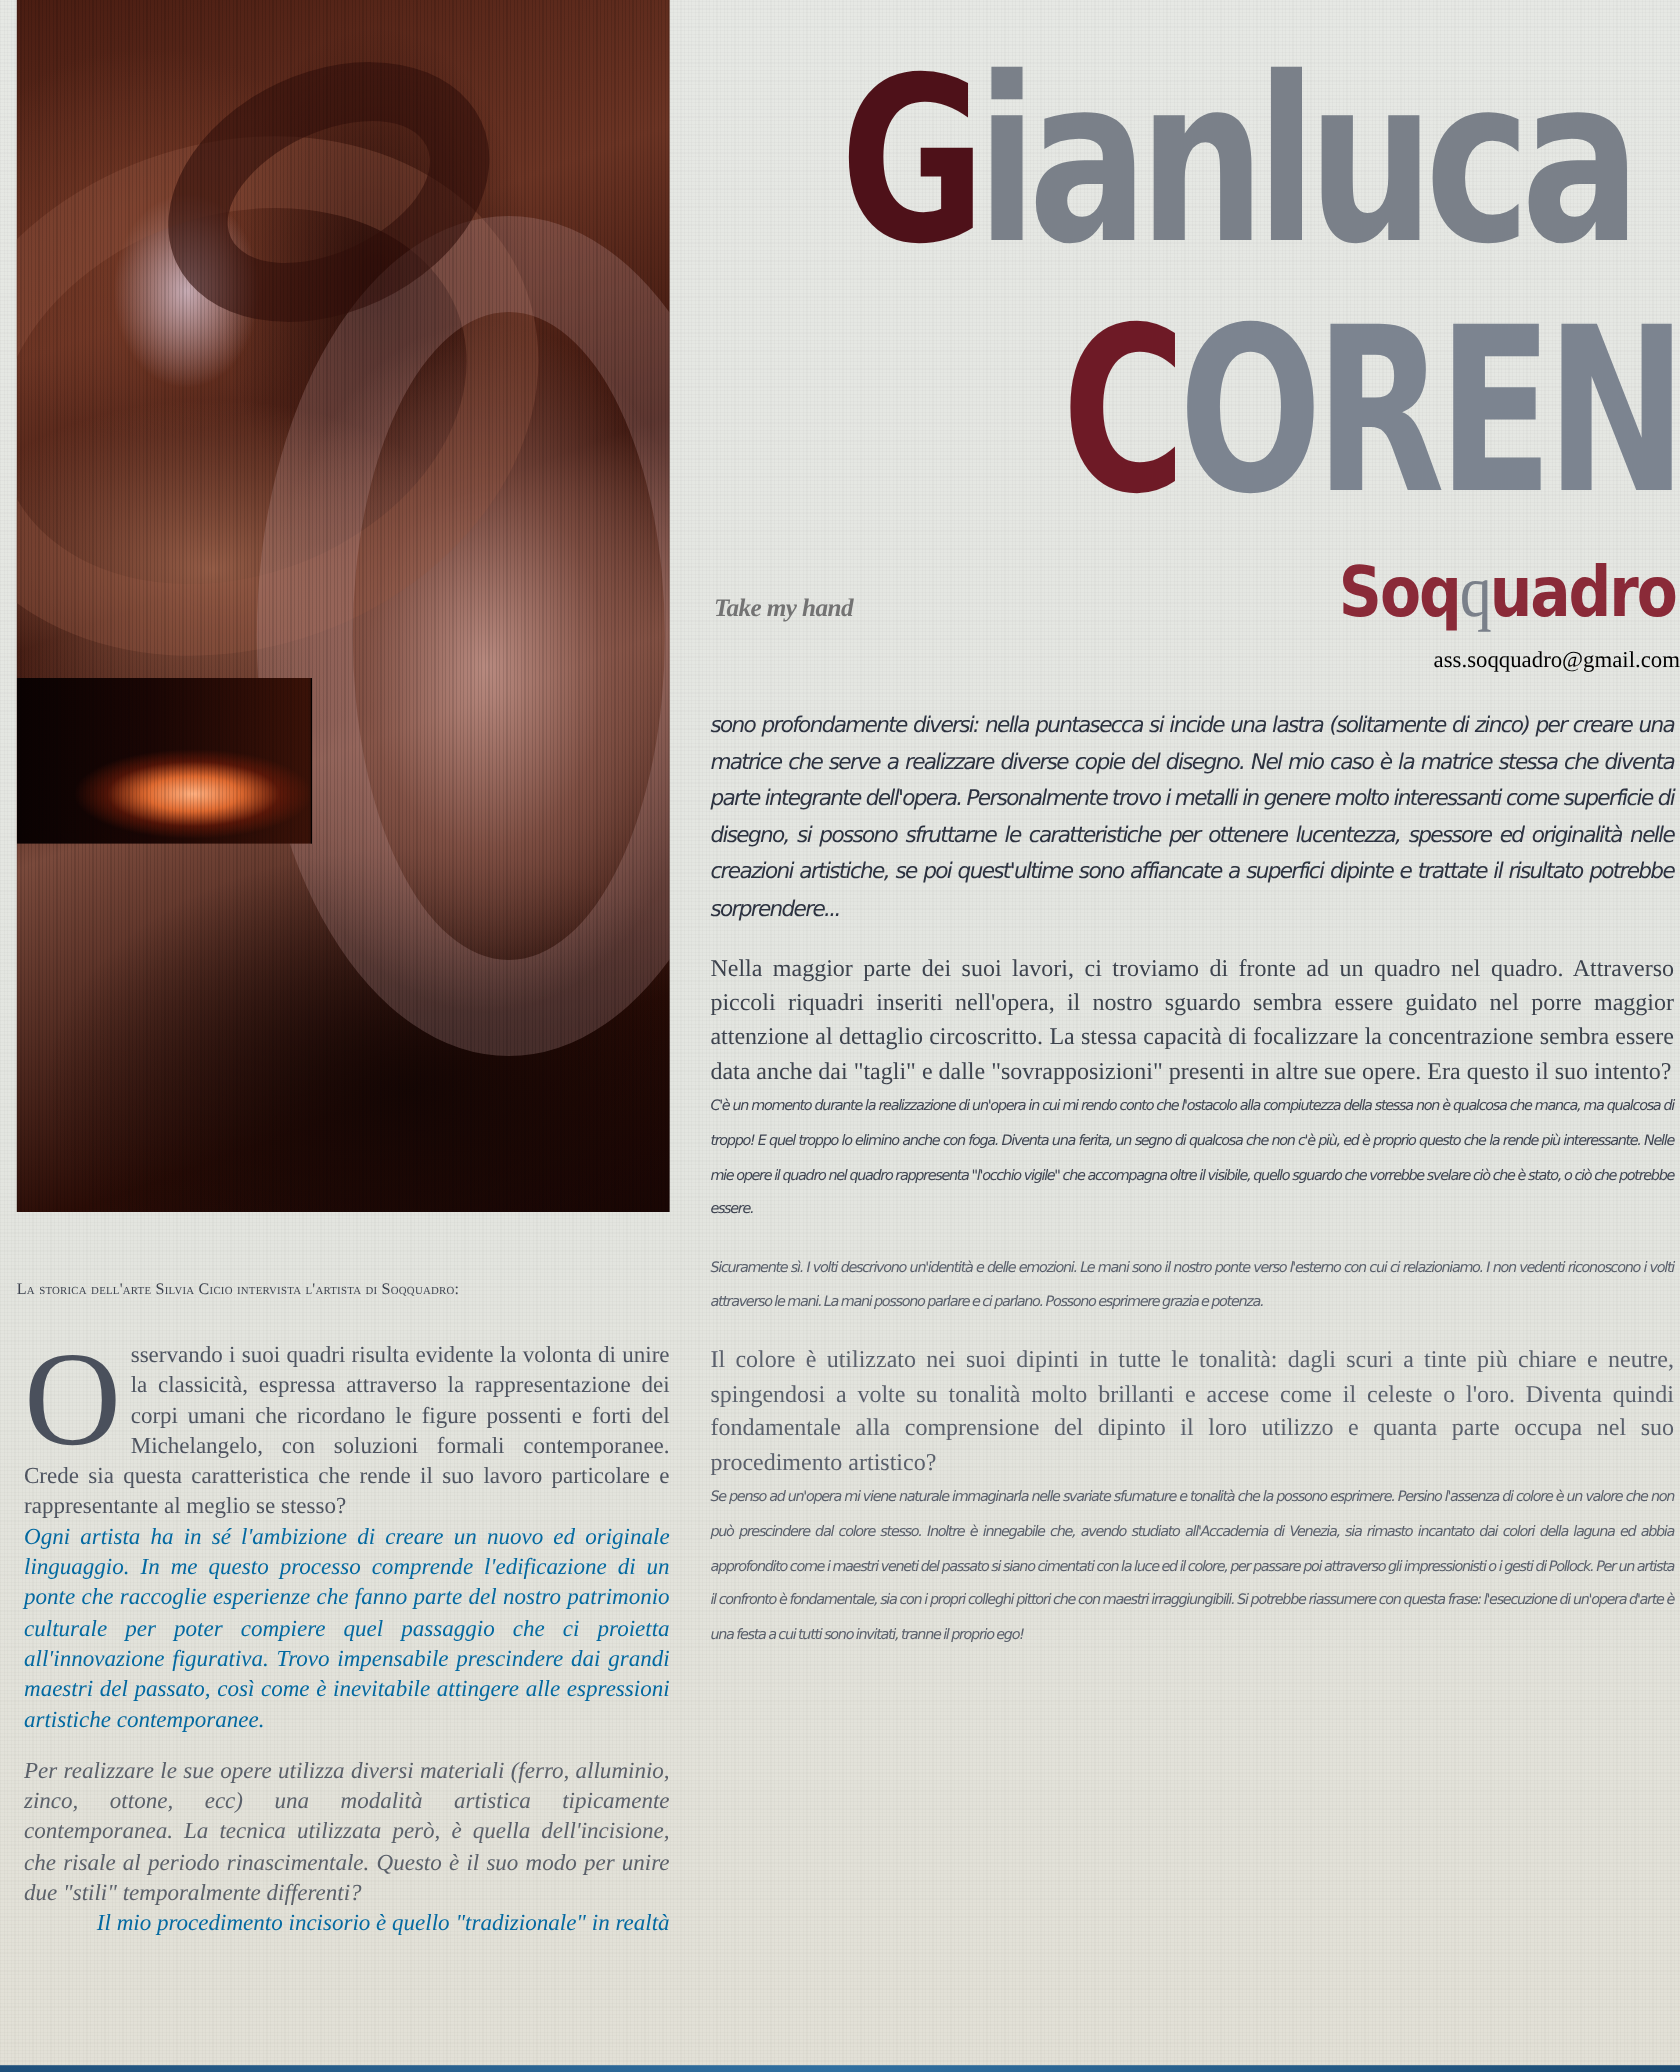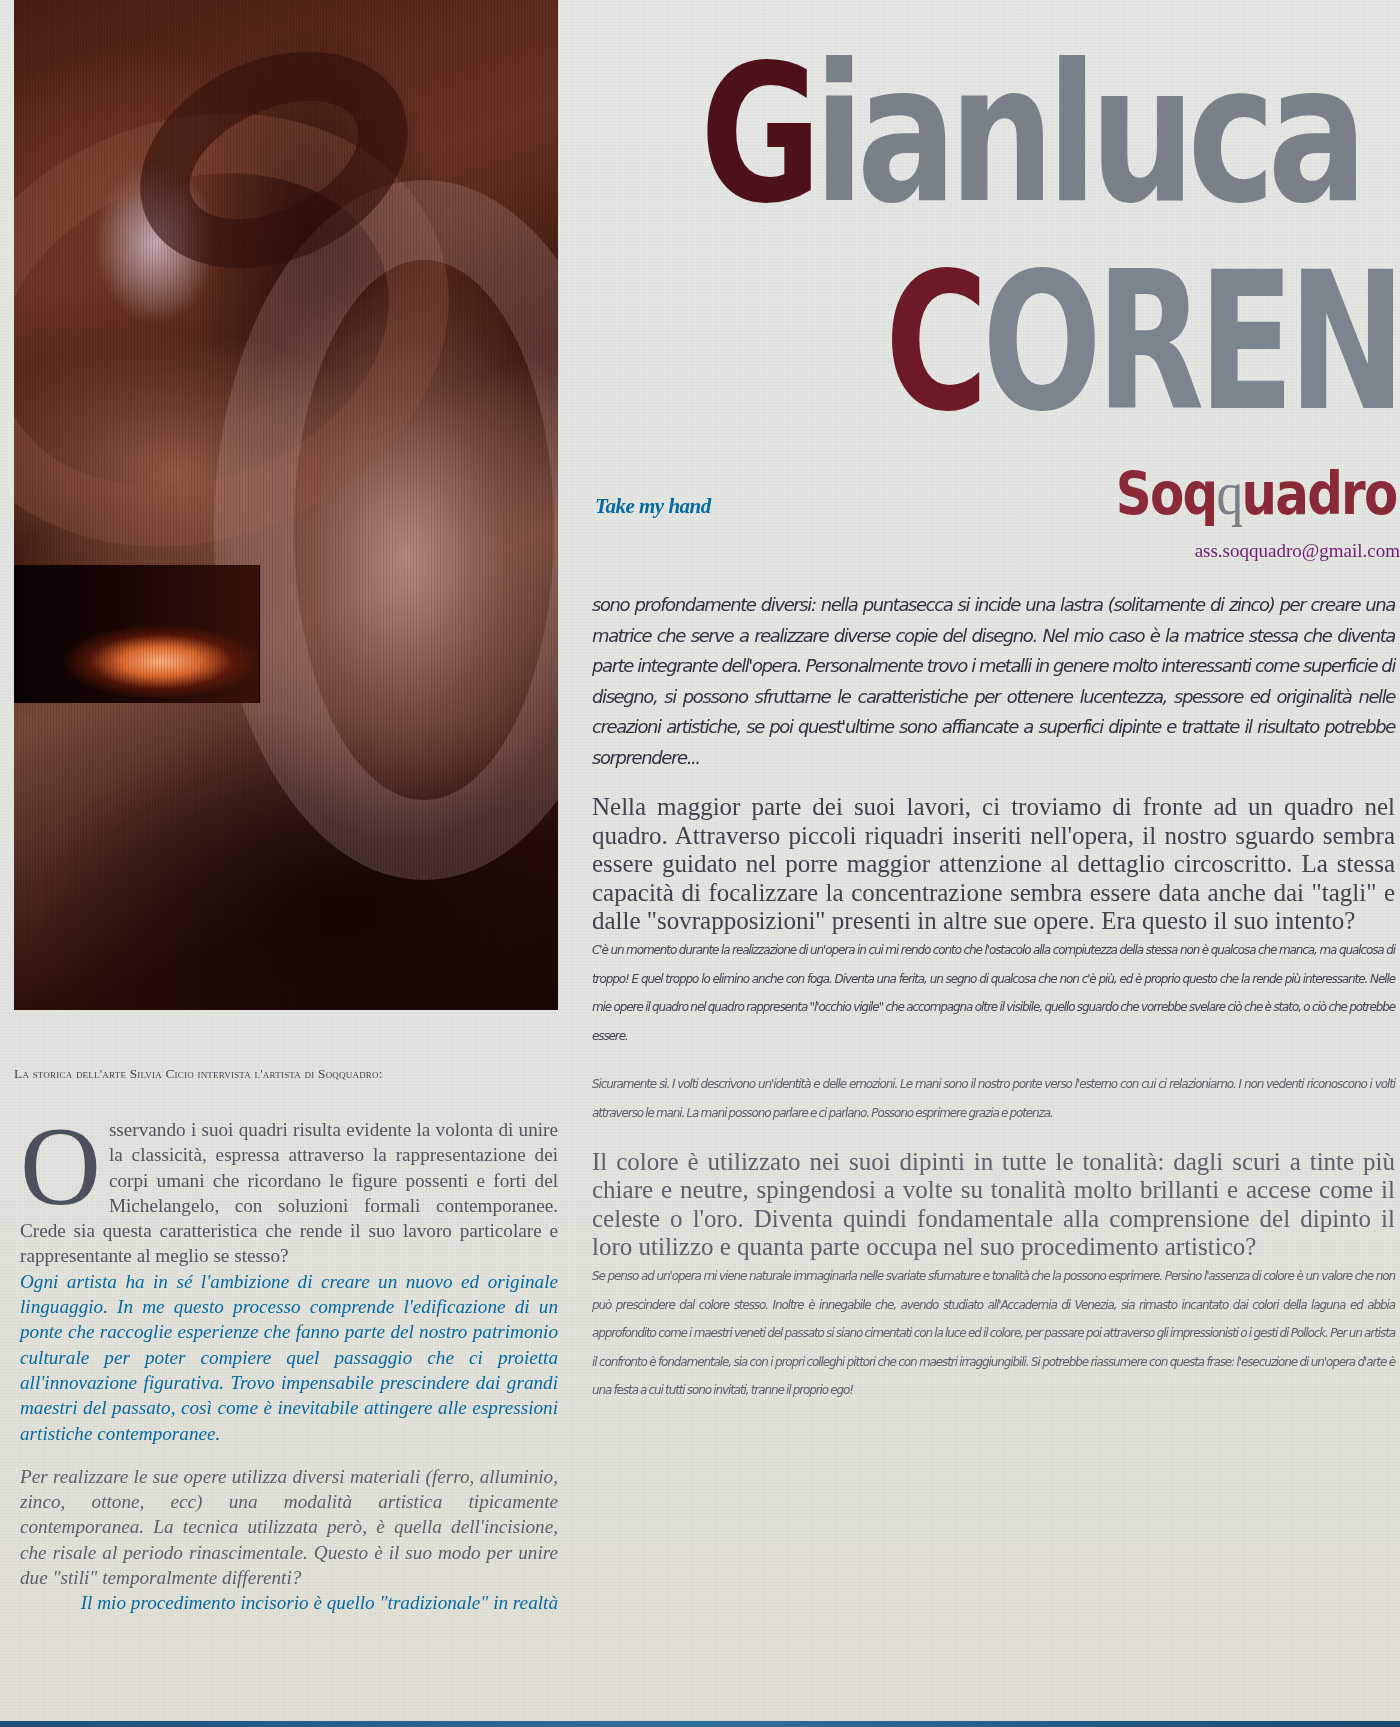--- a/index.html
+++ b/index.html
@@ -60,36 +60,36 @@
       font-family: "DejaVu Sans", sans-serif; font-weight: bold;
       font-size: 190px; line-height: 1; letter-spacing: -8px;
       color: #7c8490; transform: scaleX(0.74); transform-origin: left top;
     }
     .title-line1 .initial { color: #4e1119; }
     .title-line2 .initial { color: #6e1a26; }
 
     .caption-work {
       position: absolute; left: 595px; top: 494px;
       font-family: "Liberation Serif", serif; font-style: italic; font-weight: bold;
-      font-size: 21px; color: #0369a1; letter-spacing: -0.5px;
+      font-size: 21px; color: #737373; letter-spacing: -0.5px;
     }
 
     .brand {
       position: absolute; right: 3px; top: 462px; white-space: nowrap;
       font-family: "DejaVu Sans", sans-serif; font-weight: bold;
       font-size: 58px; line-height: 1; color: #8a2a38; letter-spacing: -2px;
       transform: scaleX(0.86); transform-origin: right top;
     }
     .brand .q {
       font-family: "Liberation Serif", serif; font-weight: normal; color: #7a808a;
       font-size: 62px;
     }
     .brand-email {
       position: absolute; right: 0; top: 540px;
-      font-family: "Liberation Serif", serif; font-size: 19px; color: #701a75;
+      font-family: "Liberation Serif", serif; font-size: 19px; color: #000000;
     }
 
     
     .intro-label {
       position: absolute; left: 14px; top: 1066px; width: 545px;
       font-family: "Liberation Serif", serif; font-size: 13.4px;
       font-variant: small-caps; letter-spacing: 0.2px; color: #3e4450; white-space: nowrap;
     }
     .col {
       position: absolute; font-size: 19.2px; line-height: 25.3px; text-align: justify;
@@ -105,21 +105,21 @@
     }
     .col-left .p2 { margin-top: 18px; color: #5a606a; }
 
     
     .col-right { left: 592px; top: 590px; width: 803px; }
     .col-right .lead {
       font-family: "DejaVu Sans", sans-serif; font-style: italic;
       font-size: 18px; line-height: 30.5px; letter-spacing: -1.4px; word-spacing: -1px;
       color: #2c3240;
     }
-    .col-right .q-text { font-size: 25px; line-height: 28.6px; color: #3d434e; }
+    .col-right .q-text { font-size: 20px; line-height: 28.6px; color: #3d434e; }
     .col-right .ans {
       font-family: "DejaVu Sans", sans-serif; font-style: italic;
       font-size: 12px; line-height: 28.6px; letter-spacing: -1.1px; word-spacing: -0.5px;
       color: #3f4552;
     }
     .col-right .light .q-text, .col-right .light .ans { color: #5a606c; }
     .col-right p { margin-bottom: 20px; }
     .col-right p.tight { margin-bottom: 0; }
 
     .screen-edge {

